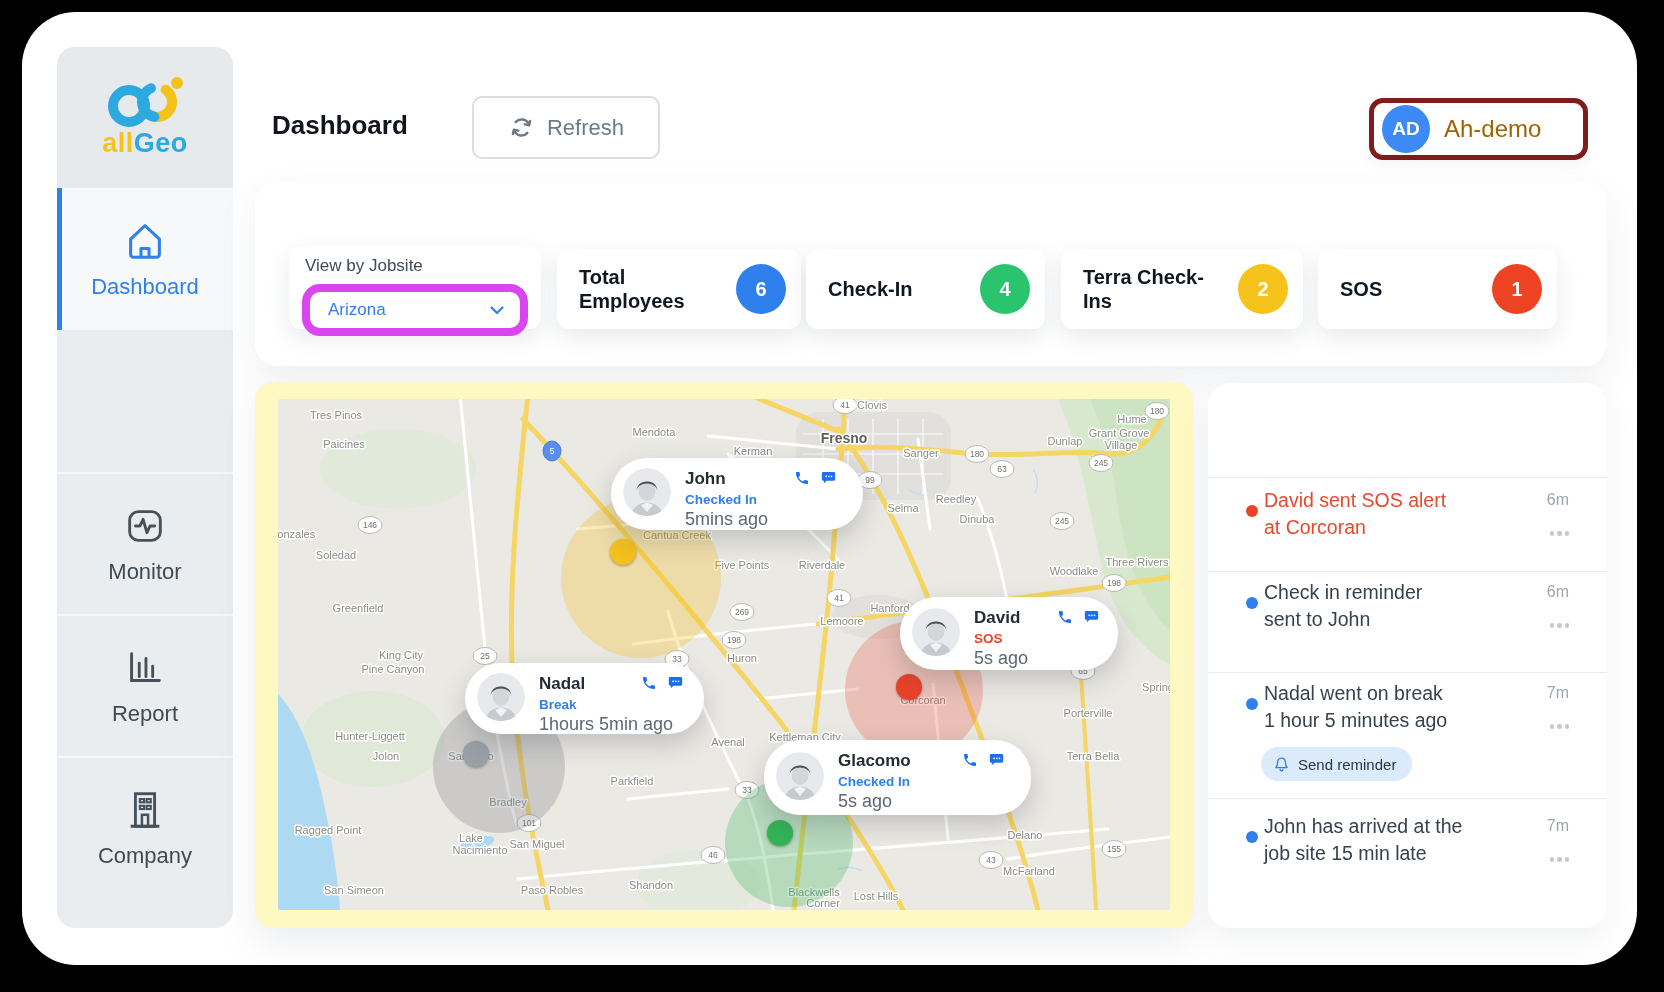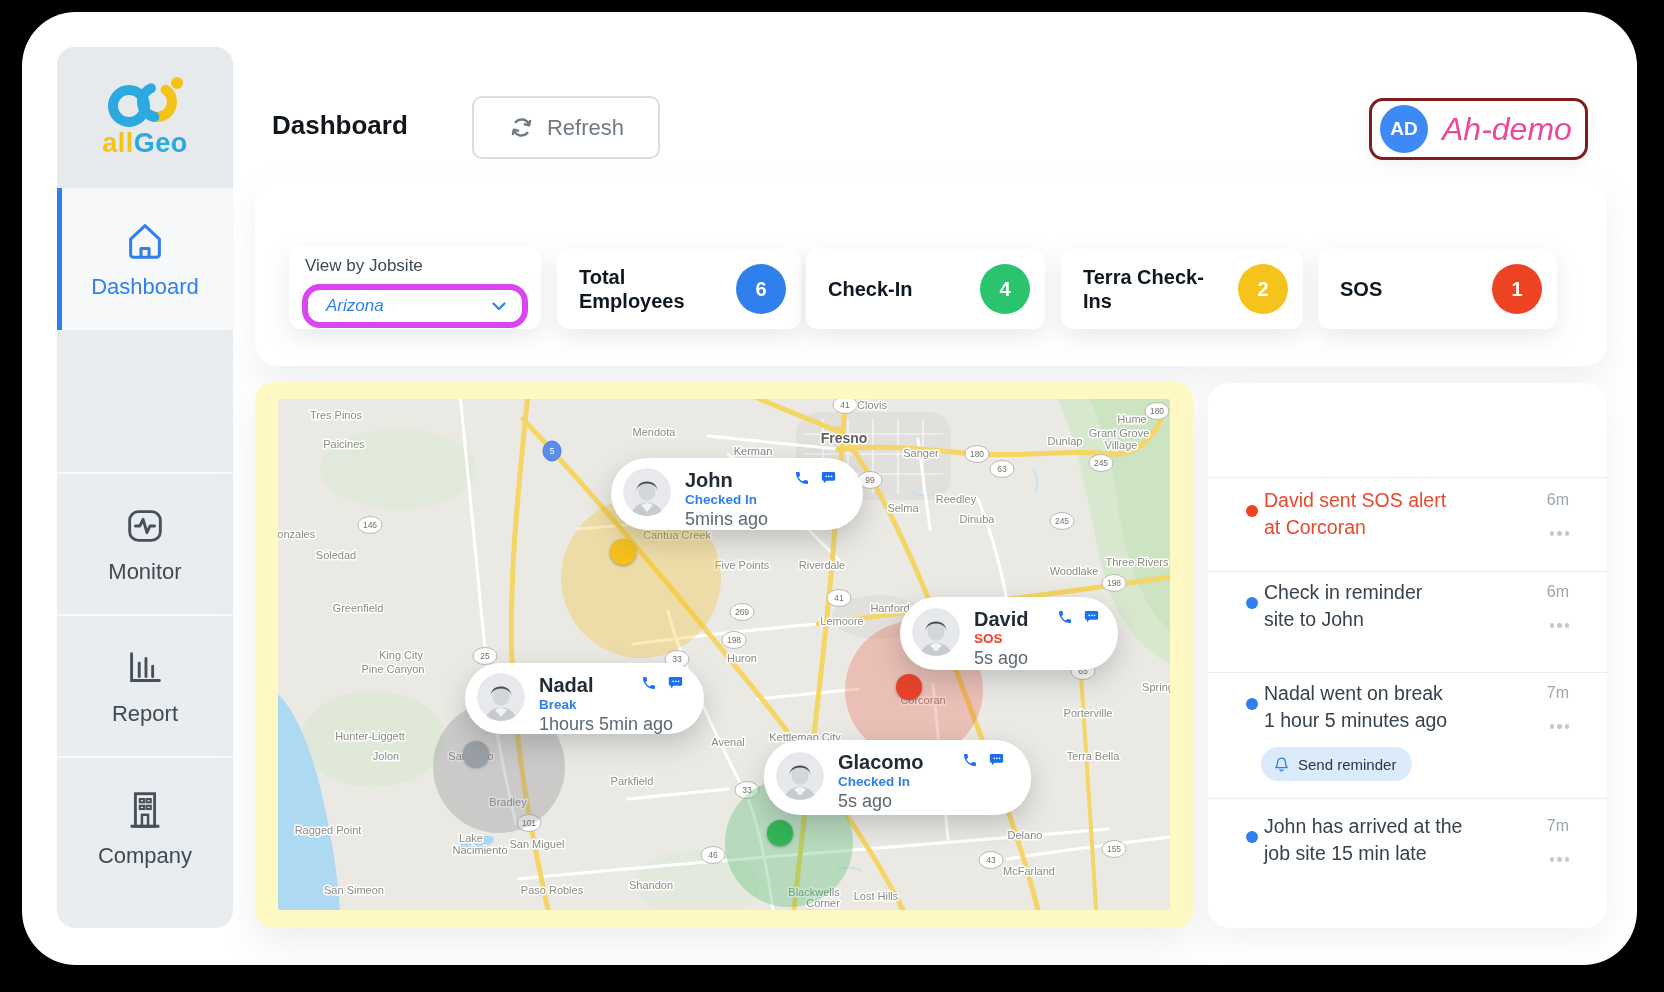--- a/index.html
+++ b/index.html
@@ -21,34 +21,34 @@
   .nav-item.n1::before{content:"";position:absolute;left:0;top:0;width:5px;height:100%;background:#2f80ed;}
   .nav-item.n1 .lbl{color:#2f80ed;font-weight:500;}
   .nav-item.n2{top:283px;}.nav-item.n3{top:425px;}.nav-item.n4{top:567px;}.nav-item.n5{top:709px;}
   .nav-item.n2,.nav-item.n3,.nav-item.n4,.nav-item.n5{border-top:2px solid #f6f8fa;}
 
   
   .page-title{position:absolute;left:250px;top:98px;font-size:26px;font-weight:700;color:#10161c;}
   .refresh-btn{position:absolute;left:450px;top:84px;width:188px;height:63px;border:2px solid #dadee2;border-radius:10px;
     background:#fff;display:flex;align-items:center;justify-content:center;gap:12px;cursor:pointer;}
   .refresh-btn span{font-size:22px;color:#6f7a84;}
-  .user-pill{position:absolute;left:1347px;top:86px;width:219px;height:62px;background:#fff;border:3px solid #7f1d1d;
+  .user-pill{position:absolute;left:1347px;top:86px;width:219px;height:62px;background:#fff;border:5px solid #7f1d1d;
     border-radius:14px;box-shadow:0 4px 12px rgba(130,140,150,.10);display:flex;align-items:center;gap:14px;padding-left:8px;cursor:pointer;}
   .avatar{width:48px;height:48px;border-radius:50%;background:#3d8af7;color:#fff;font-weight:700;font-size:19px;
     display:flex;align-items:center;justify-content:center;}
-  .user-name{font-size:32px;color:#ec4899;font-style:italic;}
+  .user-name{font-size:24px;color:#a16207;}
 
   
   .stats-card{position:absolute;left:233px;top:170px;width:1352px;height:184px;background:#fff;border-radius:22px;
     box-shadow:0 14px 34px rgba(140,150,160,.14);}
   .jobsite-card{position:absolute;left:34px;top:64px;width:252px;height:83px;background:#fff;border-radius:12px;
     box-shadow:0 8px 22px rgba(140,150,160,.20);padding:10px 14px 0 16px;}
   .jobsite-label{font-size:17px;color:#3f4b55;}
-  .jobsite-select{position:absolute;left:13px;top:38px;width:226px;height:44px;border:6px solid #d946ef;border-radius:18px;
-    display:flex;align-items:center;justify-content:space-between;padding:0 16px 0 18px;cursor:pointer;background:#fff;font-style:italic;}
+  .jobsite-select{position:absolute;left:13px;top:38px;width:226px;height:52px;border:8px solid #d946ef;border-radius:18px;
+    display:flex;align-items:center;justify-content:space-between;padding:0 16px 0 18px;cursor:pointer;background:#fff;}
   .jobsite-select .val{font-size:17px;color:#2f80ed;font-weight:500;}
   .stat-card{position:absolute;top:67px;height:80px;background:#fff;border-radius:12px;
     box-shadow:0 8px 22px rgba(140,150,160,.20);display:flex;align-items:center;justify-content:space-between;
     padding:0 15px 0 22px;cursor:pointer;}
   .stat-card .t{font-size:20px;font-weight:700;color:#0f1720;line-height:1.2;max-width:130px;}
   .badge{width:50px;height:50px;border-radius:50%;color:#fff;font-size:20px;font-weight:600;display:flex;align-items:center;justify-content:center;}
   .s1{left:302px;width:244px;} .s1 .badge{background:#2f80ed;}
   .s2{left:551px;width:239px;} .s2 .badge{background:#29c46d;}
   .s3{left:806px;width:242px;} .s3 .badge{background:#f6c21c;}
   .s4{left:1063px;width:239px;} .s4 .badge{background:#ee4323;}
@@ -69,21 +69,21 @@
   .zone.gray{left:155px;top:302px;width:132px;height:132px;background:rgba(128,134,139,.30);}
   .zone.red{left:567px;top:222px;width:138px;height:138px;background:rgba(230,74,48,.26);}
   .zone.green{left:447px;top:380px;width:128px;height:128px;background:rgba(64,183,96,.30);}
   .mdot{position:absolute;width:26px;height:26px;border-radius:50%;z-index:2;box-shadow:0 1px 3px rgba(0,0,0,.35);cursor:pointer;}
   .mdot.yellow{left:332px;top:140px;background:#f4c01e;}
   .mdot.gray{left:185px;top:342px;background:#9aa0a6;}
   .mdot.red{left:618px;top:275px;background:#e8432a;}
   .mdot.green{left:489px;top:421px;background:#33b457;}
   .mk{position:absolute;background:#fff;border-radius:36px;box-shadow:0 10px 26px rgba(40,50,60,.22);z-index:3;cursor:pointer;}
   .mk .pav{position:absolute;left:12px;top:50%;transform:translateY(-50%);}
-  .mk .nm{position:absolute;left:74px;top:11px;font-size:20px;font-weight:600;color:#232c34;}
+  .mk .nm{position:absolute;left:74px;top:11px;font-size:17px;font-weight:600;color:#232c34;}
   .mk .st{position:absolute;left:74px;top:34px;font-size:13.5px;font-weight:600;color:#2f80ed;}
   .mk .st.red{color:#ee4323;}
   .mk .tm{position:absolute;left:74px;top:51px;font-size:18px;color:#5d6871;}
   .mk .ic{position:absolute;top:12px;display:flex;gap:10px;}
   .mk-john{left:333px;top:59px;width:252px;height:72px;}       .mk-john .ic{right:26px;}
   .mk-david{left:622px;top:198px;width:218px;height:73px;}     .mk-david .ic{right:18px;}
   .mk-nadal{left:187px;top:264px;width:239px;height:71px;}     .mk-nadal .ic{right:20px;}
   .mk-glacomo{left:486px;top:341px;width:267px;height:75px;}   .mk-glacomo .ic{right:26px;}
 
   
@@ -557,21 +557,21 @@
             <i></i>
             <i></i>
             <i></i>
           </span>
     </div>
     <div class="adiv d2"></div>
 
     <div class="arow">
       <span class="adot" style="top:214px"></span>
       <span class="l1" style="top:196px">Check in reminder</span>
-      <span class="l2" style="top:223px">site to John</span>
+      <span class="l2" style="top:223px">sent to John</span>
       <span class="atime" style="top:200px">6m</span>
       <span class="more" style="top:236px">
             <i></i>
             <i></i>
             <i></i>
           </span>
     </div>
     <div class="adiv d3"></div>
 
     <div class="arow">

